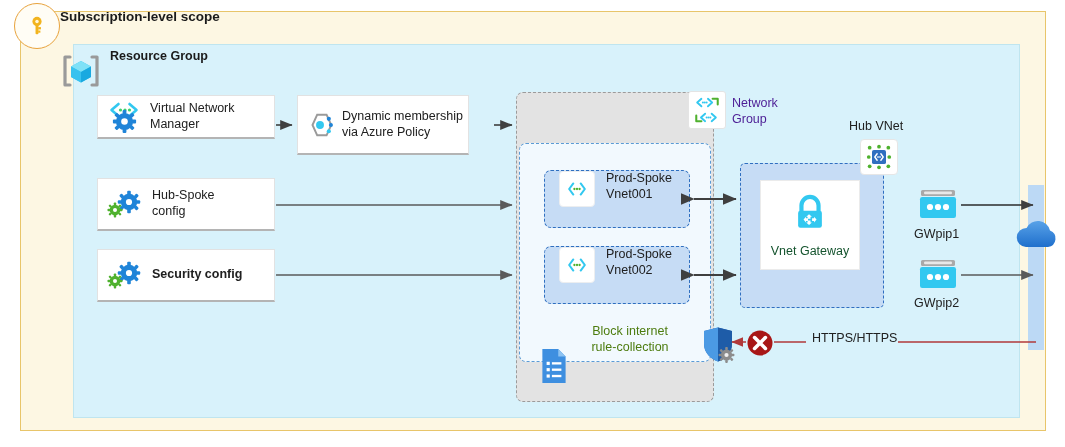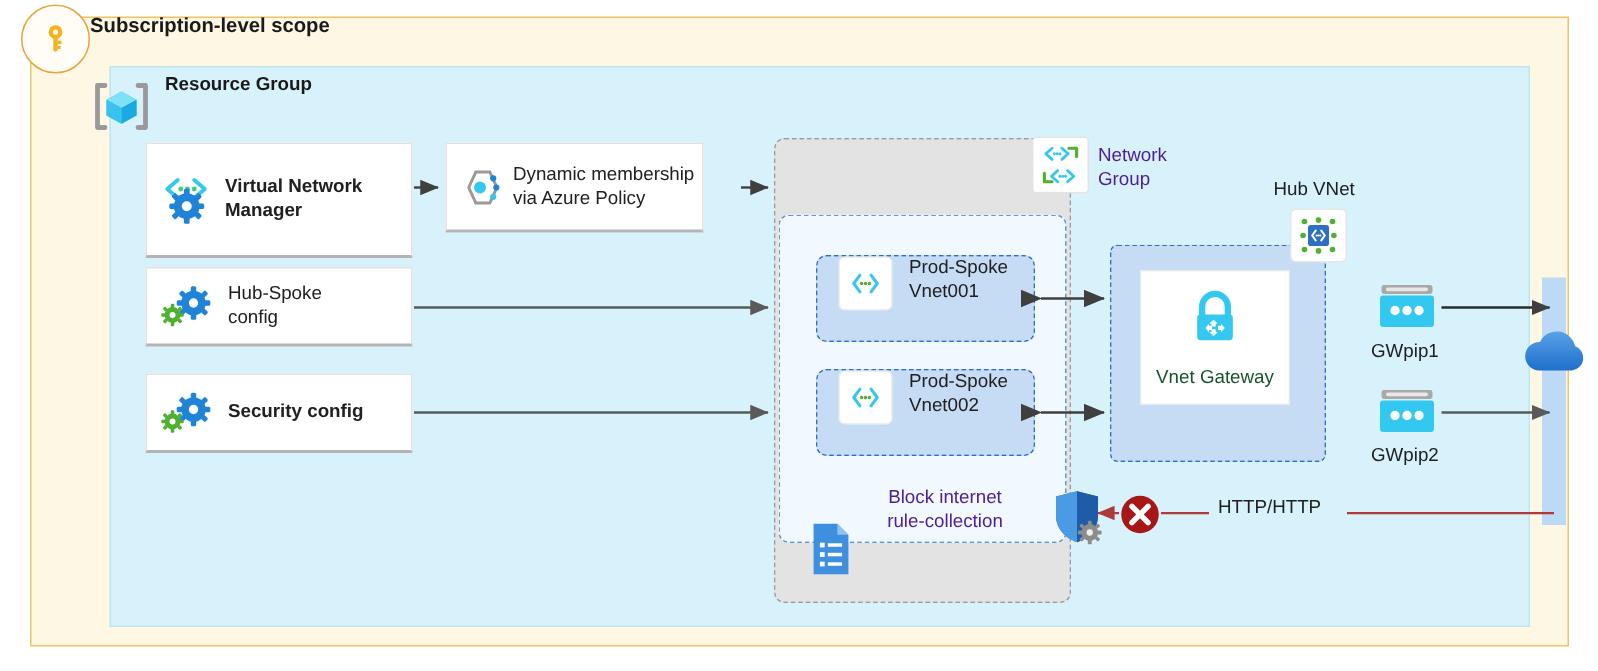--- a/index.html
+++ b/index.html
@@ -30,21 +30,21 @@
   #rg-icon{left:62px;top:52px;width:38px;height:38px;}
 
   
   .card{
     background:#ffffff;border:1px solid #e2e2e2;border-bottom:2.5px solid #b4b4b4;
     display:flex;align-items:center;
   }
   .card .ico{flex:0 0 auto;display:flex;align-items:center;justify-content:center;}
   .card .lbl{font-size:12.5px;color:#202020;line-height:1.25;white-space:pre-line;}
 
-  #card-vnm{left:97px;top:95px;width:178px;height:77px;font-weight:bold;}
+  #card-vnm{left:97px;top:95px;width:178px;height:44px;}
   #card-vnm .ico{width:52px;height:40px;}
   #card-dyn{left:297px;top:95px;width:172px;height:60px;}
   #card-dyn .ico{width:44px;height:40px;}
   #card-hub{left:97px;top:178px;width:178px;height:53px;}
   #card-hub .ico{width:54px;height:40px;}
   #card-sec{left:97px;top:249px;width:178px;height:53px;font-weight:bold;}
   #card-sec .ico{width:54px;height:40px;}
 
   
   #network-group-box{
@@ -68,21 +68,21 @@
     display:flex;align-items:flex-start;
   }
   .spoke .sico{
     width:34px;height:34px;margin-left:14px;background:#fff;border-radius:4px;
     border:1px solid #eceef0;display:flex;align-items:center;justify-content:center;flex:0 0 auto;
   }
   .spoke .slbl{margin-left:11px;font-size:12.5px;color:#202020;line-height:1.25;white-space:pre-line;}
   #spoke1{left:544px;top:170px;width:146px;height:58px;}
   #spoke2{left:544px;top:246px;width:146px;height:58px;}
 
-  #rule-label{left:560px;top:323px;width:140px;font-size:12.5px;color:#4c1d95;line-height:1.3;text-align:center;white-space:pre-line;}
+  #rule-label{left:560px;top:323px;width:140px;font-size:12.5px;color:#4d7c0f;line-height:1.3;text-align:center;white-space:pre-line;}
   #rule-doc-icon{left:539px;top:347px;width:30px;height:38px;}
 
   
   #hub-box{
     left:740px;top:163px;width:144px;height:145px;
     background:#c6dcf5;border:1.4px dashed #2f6fc0;border-radius:5px;
   }
   #gw-card{
     left:760px;top:180px;width:100px;height:90px;background:#ffffff;
     border:1px solid #ebebeb;display:flex;flex-direction:column;
@@ -422,21 +422,21 @@
       </g>
     </svg>
   </div>
 
   <div class="abs" id="deny-icon">
     <svg viewBox="0 0 28 28" width="28" height="28">
       <circle cx="14" cy="14" r="12.5" fill="#a81717"></circle>
       <path d="M8.6 8.6 L19.4 19.4 M19.4 8.6 L8.6 19.4" stroke="#ffffff" stroke-width="3.6" stroke-linecap="round"></path>
     </svg>
   </div>
-  <div class="abs" id="http-label">HTTP/HTTP</div>
+  <div class="abs" id="http-label">HTTPS/HTTPS</div>
 
   <svg class="abs" id="wires">
     <defs>
       <marker id="arrBlack" markerWidth="9" markerHeight="9" refX="7.4" refY="3.6" orient="auto">
         <path d="M0,0.4 L7.8,3.6 L0,6.8 z" fill="#3f3f3f"></path>
       </marker>
       <marker id="arrBlackL" markerWidth="9" markerHeight="9" refX="7.4" refY="3.6" orient="auto">
         <path d="M0,0.4 L7.8,3.6 L0,6.8 z" fill="#3f3f3f"></path>
       </marker>
       <marker id="arrGray" markerWidth="9" markerHeight="9" refX="7.4" refY="3.6" orient="auto">

